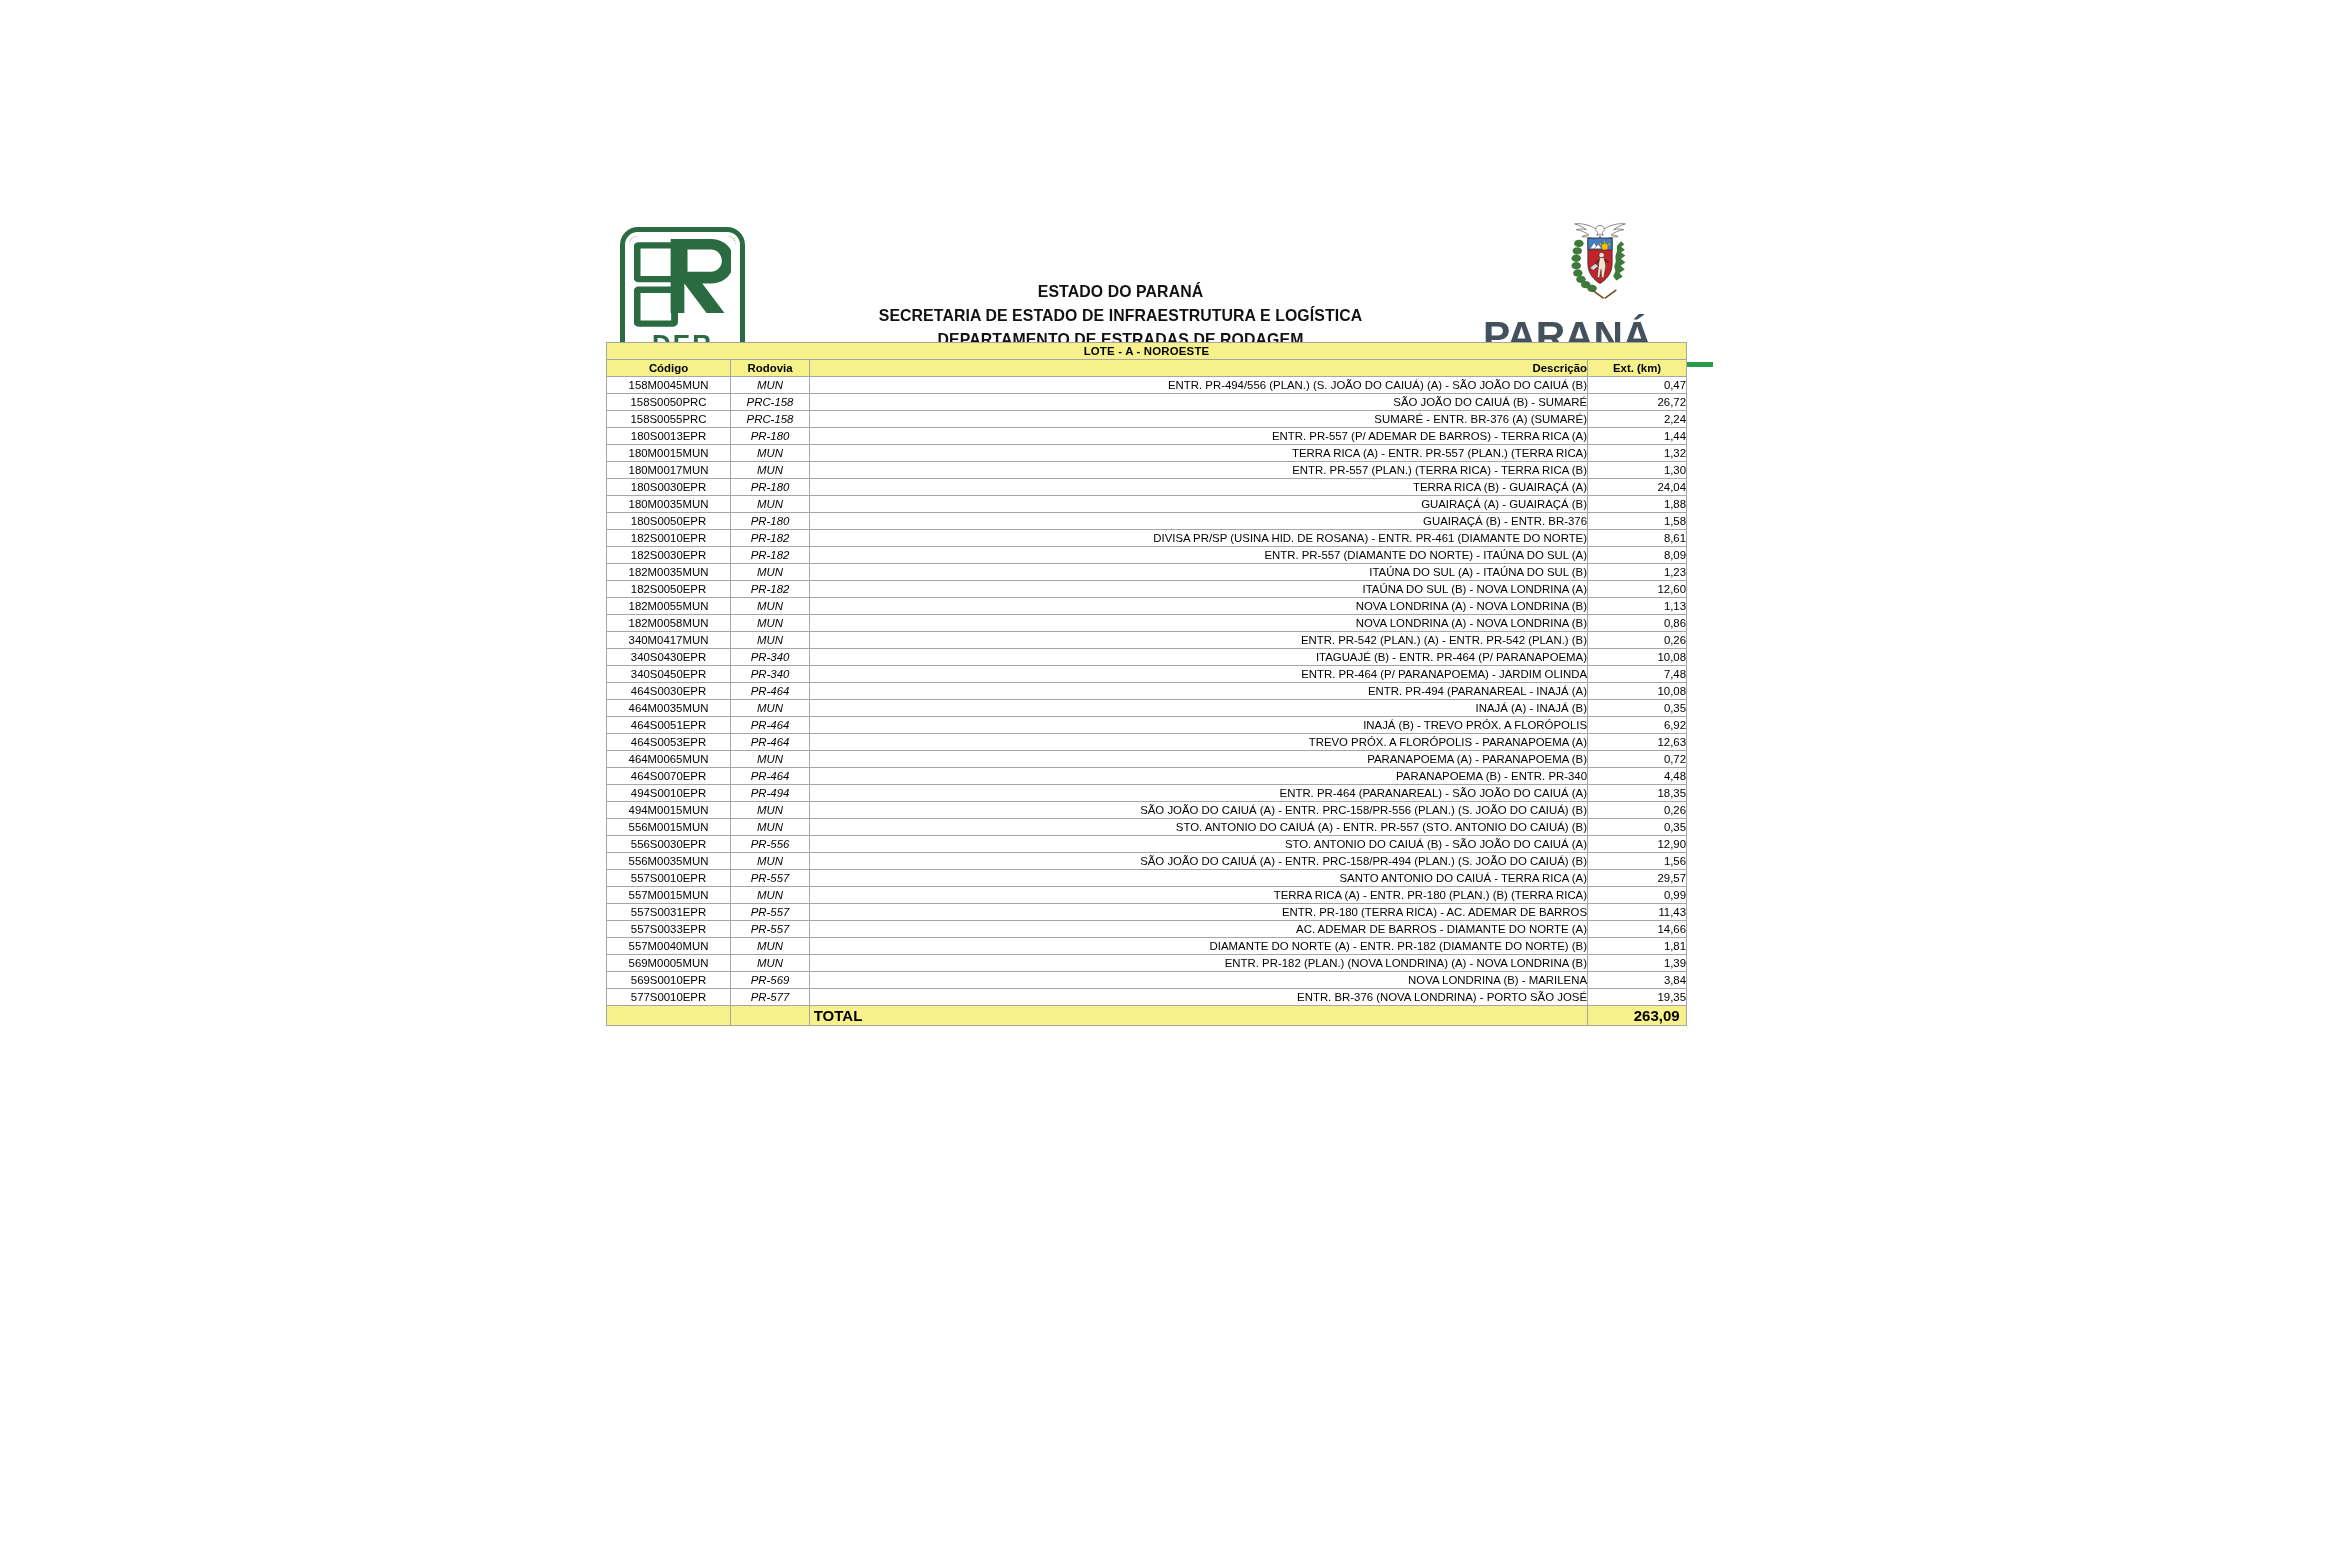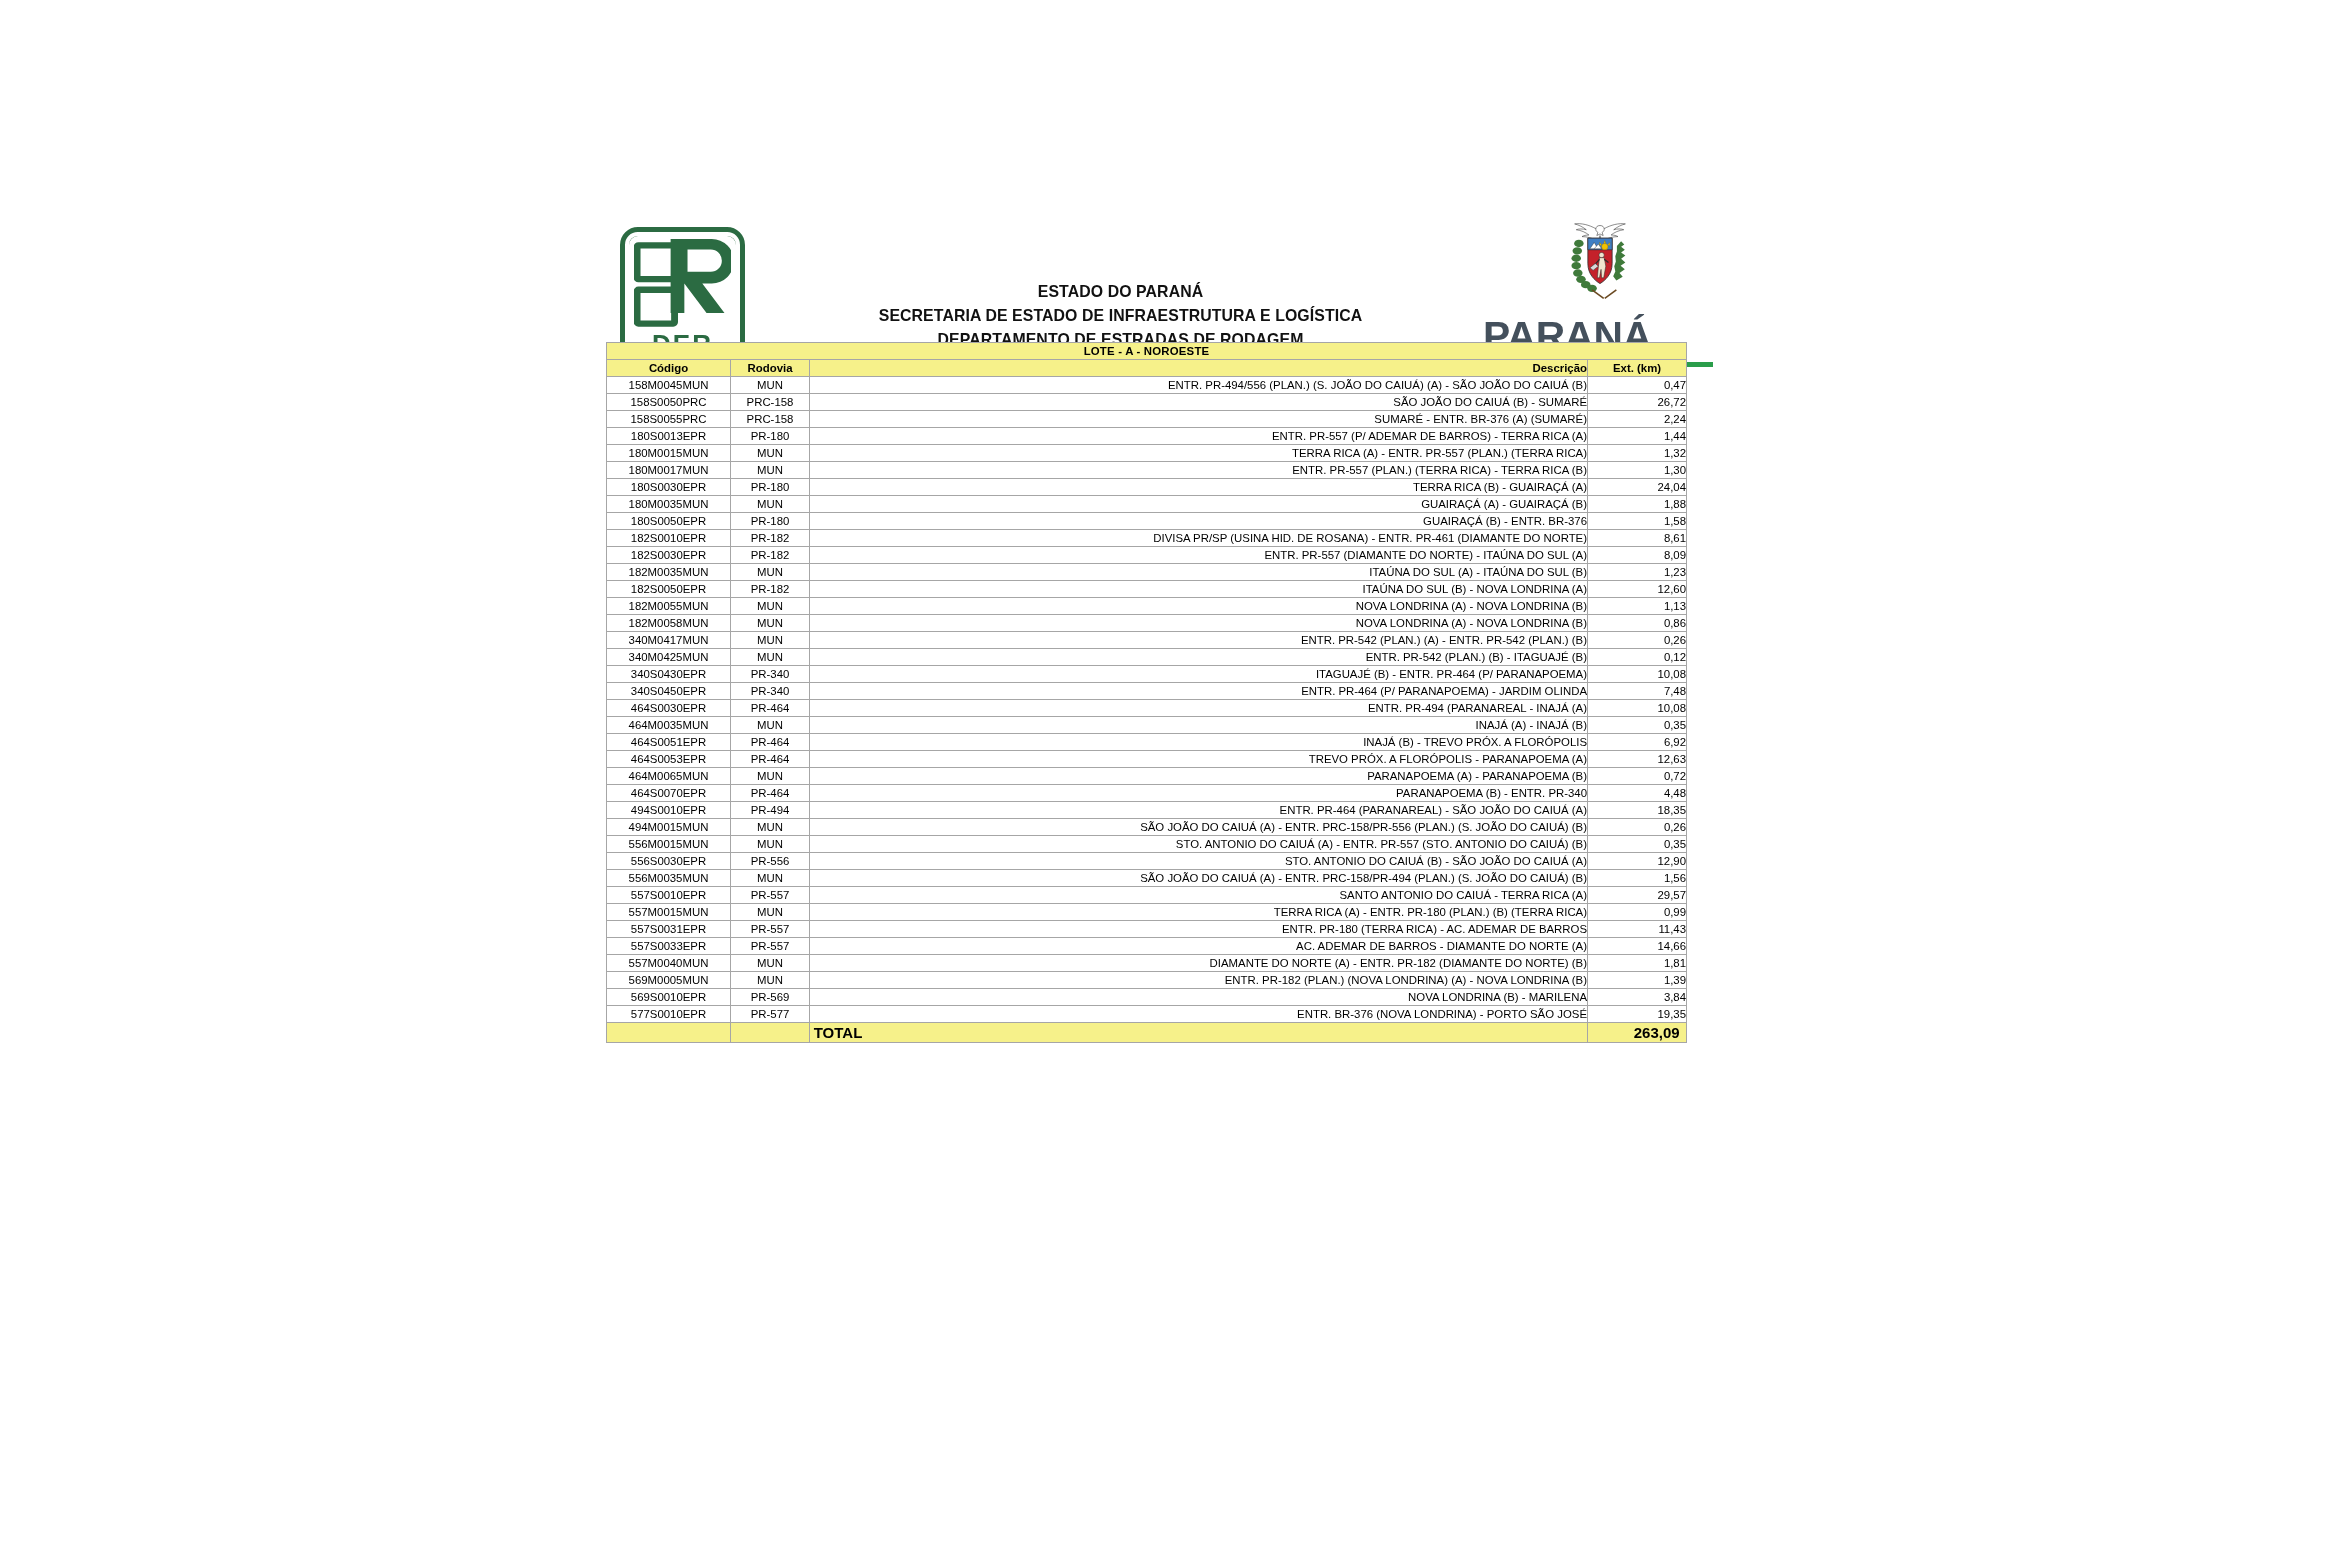--- a/index.html
+++ b/index.html
@@ -229,21 +229,21 @@
     font-size: 12.2px;
     height: 19.6px;
     line-height: 19.6px;
   }
   .col-head th.h-codigo  { text-align: center; }
   .col-head th.h-rodovia { text-align: center; }
   .col-head th.h-descr   { text-align: right;  padding-left: 3.2px; }
   .col-head th.h-ext     { text-align: center; }
 
   td.cell-codigo  { text-align: center; }
-  td.cell-rodovia { text-align: center; }
+  td.cell-rodovia { text-align: center; font-style: italic; }
   td.cell-descr   { text-align: right;  padding-left: 3.7px; }
   td.cell-ext     { text-align: right; padding-right: 6.4px; }
 
   tr.total-row td {
     background: #f6f18a;
     font-weight: bold;
     height: 19px;
     line-height: 19px;
     font-size: 15px;
   }
@@ -451,26 +451,20 @@
           <td class="cell-descr">NOVA LONDRINA (A)  -  NOVA LONDRINA (B)</td>
           <td class="cell-ext">0,86</td>
         </tr>
         <tr>
           <td class="cell-codigo">340M0417MUN</td>
           <td class="cell-rodovia">MUN</td>
           <td class="cell-descr">ENTR. PR-542 (PLAN.) (A)  -  ENTR. PR-542 (PLAN.) (B)</td>
           <td class="cell-ext">0,26</td>
         </tr>
         <tr>
-          <td class="cell-codigo">340M0425MUN</td>
-          <td class="cell-rodovia">MUN</td>
-          <td class="cell-descr">ENTR. PR-542 (PLAN.) (B)  -  ITAGUAJÉ (B)</td>
-          <td class="cell-ext">0,12</td>
-        </tr>
-        <tr>
           <td class="cell-codigo">340S0430EPR</td>
           <td class="cell-rodovia">PR-340</td>
           <td class="cell-descr">ITAGUAJÉ (B)  -  ENTR. PR-464 (P/ PARANAPOEMA)</td>
           <td class="cell-ext">10,08</td>
         </tr>
         <tr>
           <td class="cell-codigo">340S0450EPR</td>
           <td class="cell-rodovia">PR-340</td>
           <td class="cell-descr">ENTR. PR-464 (P/ PARANAPOEMA)  -  JARDIM OLINDA</td>
           <td class="cell-ext">7,48</td>

